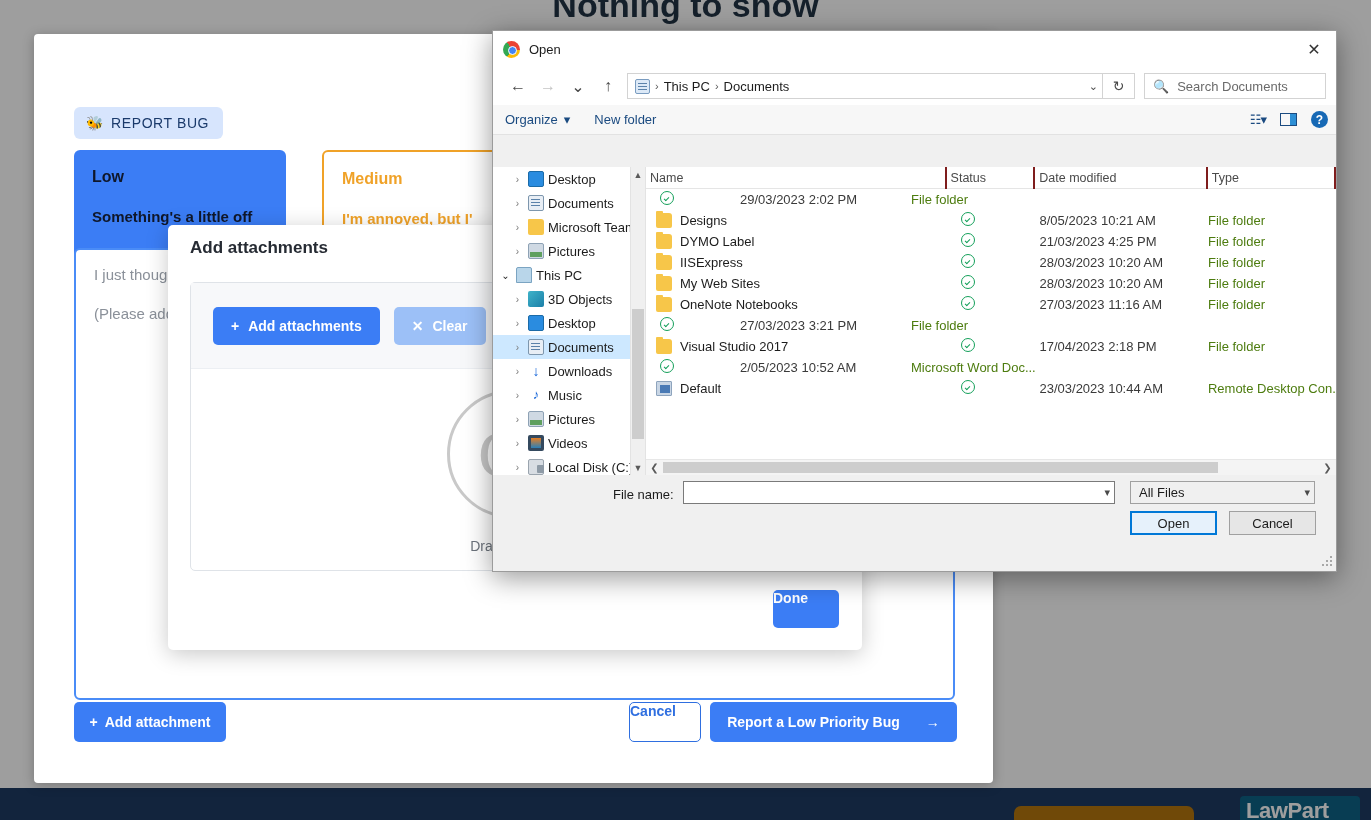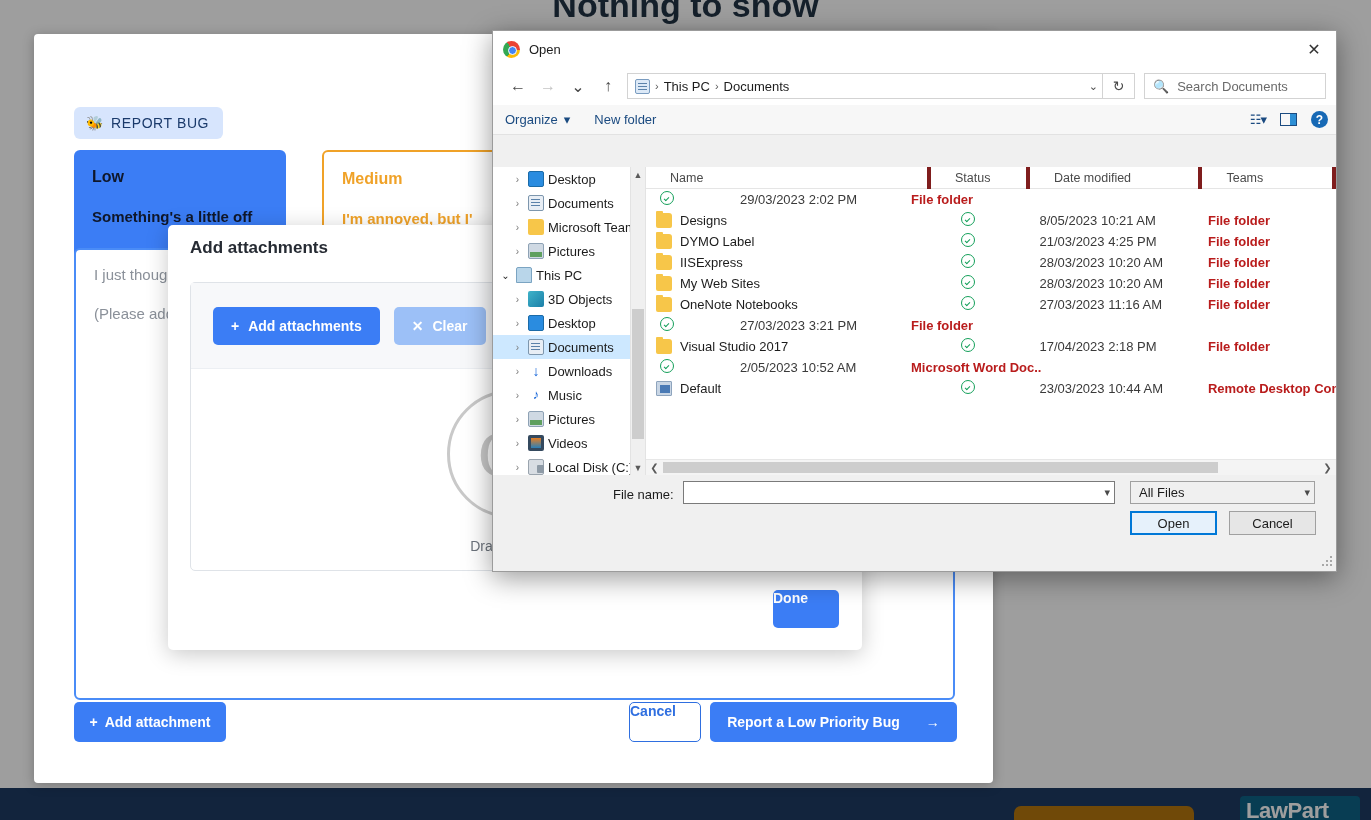--- a/index.html
+++ b/index.html
@@ -287,22 +287,22 @@
   #od-list {
     flex: 1; position: relative; border-left: 1px solid #e3e3e3; background: #fff;
     overflow: hidden;
   }
   #lh {
     height: 22px; display: flex; align-items: center;
     border-bottom: 1px solid #e5e5e5; font-size: 12.5px; color: #4a4a4a;
     position: relative;
   }
   .lh-cell {
-    padding-left: 4px; border-right: 4px solid #7f1d1d; height: 22px;
-    display: flex; align-items: center; cursor: pointer; margin-left: 20px;
+    padding-left: 4px; border-right: 2px solid #7f1d1d; height: 22px;
+    display: flex; align-items: center; cursor: pointer;
   }
   #sort-caret {
     position: absolute; left: 148px; top: -5px; color: #8a8a8a; font-size: 11px;
   }
   .frow {
     height: 21px; display: flex; align-items: center; font-size: 13px;
     color: #1c1c1c; cursor: pointer;
   }
   .fname { display: flex; align-items: center; gap: 8px; padding-left: 10px; }
   .fic { width: 16px; height: 15px; flex: none; position: relative; }
@@ -325,21 +325,21 @@
   .chk {
     display: inline-block; width: 14px; height: 14px; border: 1.5px solid #14a05a;
     border-radius: 50%; position: relative;
   }
   .chk::after {
     content: ""; position: absolute; left: 3px; top: 5px; width: 4px; height: 2px;
     border-left: 1.5px solid #14a05a; border-bottom: 1.5px solid #14a05a;
     transform: rotate(-45deg);
   }
   .fdate { width: 175px; padding-left: 4px; color: #3a3a3a; }
-  .ftype { width: 130px; color: #b91c1c; white-space: nowrap; overflow: hidden; font-weight: bold; }
+  .ftype { width: 130px; color: #4d7c0f; white-space: nowrap; overflow: hidden; }
 
   #list-hscroll {
     position: absolute; left: 0; right: 0; bottom: 0; height: 16px;
     background: #f4f4f4; border-top: 1px solid #e7e7e7; display: flex; align-items: center;
   }
   #list-hthumb {
     position: absolute; left: 17px; width: 555px; top: 2px; bottom: 2px;
     background: #cdcdcd; cursor: grab;
   }
   .h-btn { width: 17px; text-align: center; font-size: 10px; color: #5a5a5a; cursor: pointer; }
@@ -572,21 +572,21 @@
         <div id="tree-thumb"></div>
         <div class="scroll-btn" style="position:absolute;bottom:0;left:0;right:0;">▼</div>
       </div>
     </div>
 
     <div id="od-list">
       <div id="lh">
         <div class="lh-cell" style="width:305px">Name</div>
         <div class="lh-cell" style="width:90px">Status</div>
         <div class="lh-cell" style="width:175px">Date modified</div>
-        <div class="lh-cell" style="width:130px">Teams</div>
+        <div class="lh-cell" style="width:130px">Type</div>
         <span id="sort-caret">⌃</span>
       </div>
       <div id="file-rows">
           <div class="frow">
             <div class="fstatus"><span class="chk"></span></div>
             <div class="fdate">29/03/2023 2:02 PM</div>
             <div class="ftype">File folder</div>
           </div>
           <div class="frow">
             <div class="fname" style="width: 305px;">

